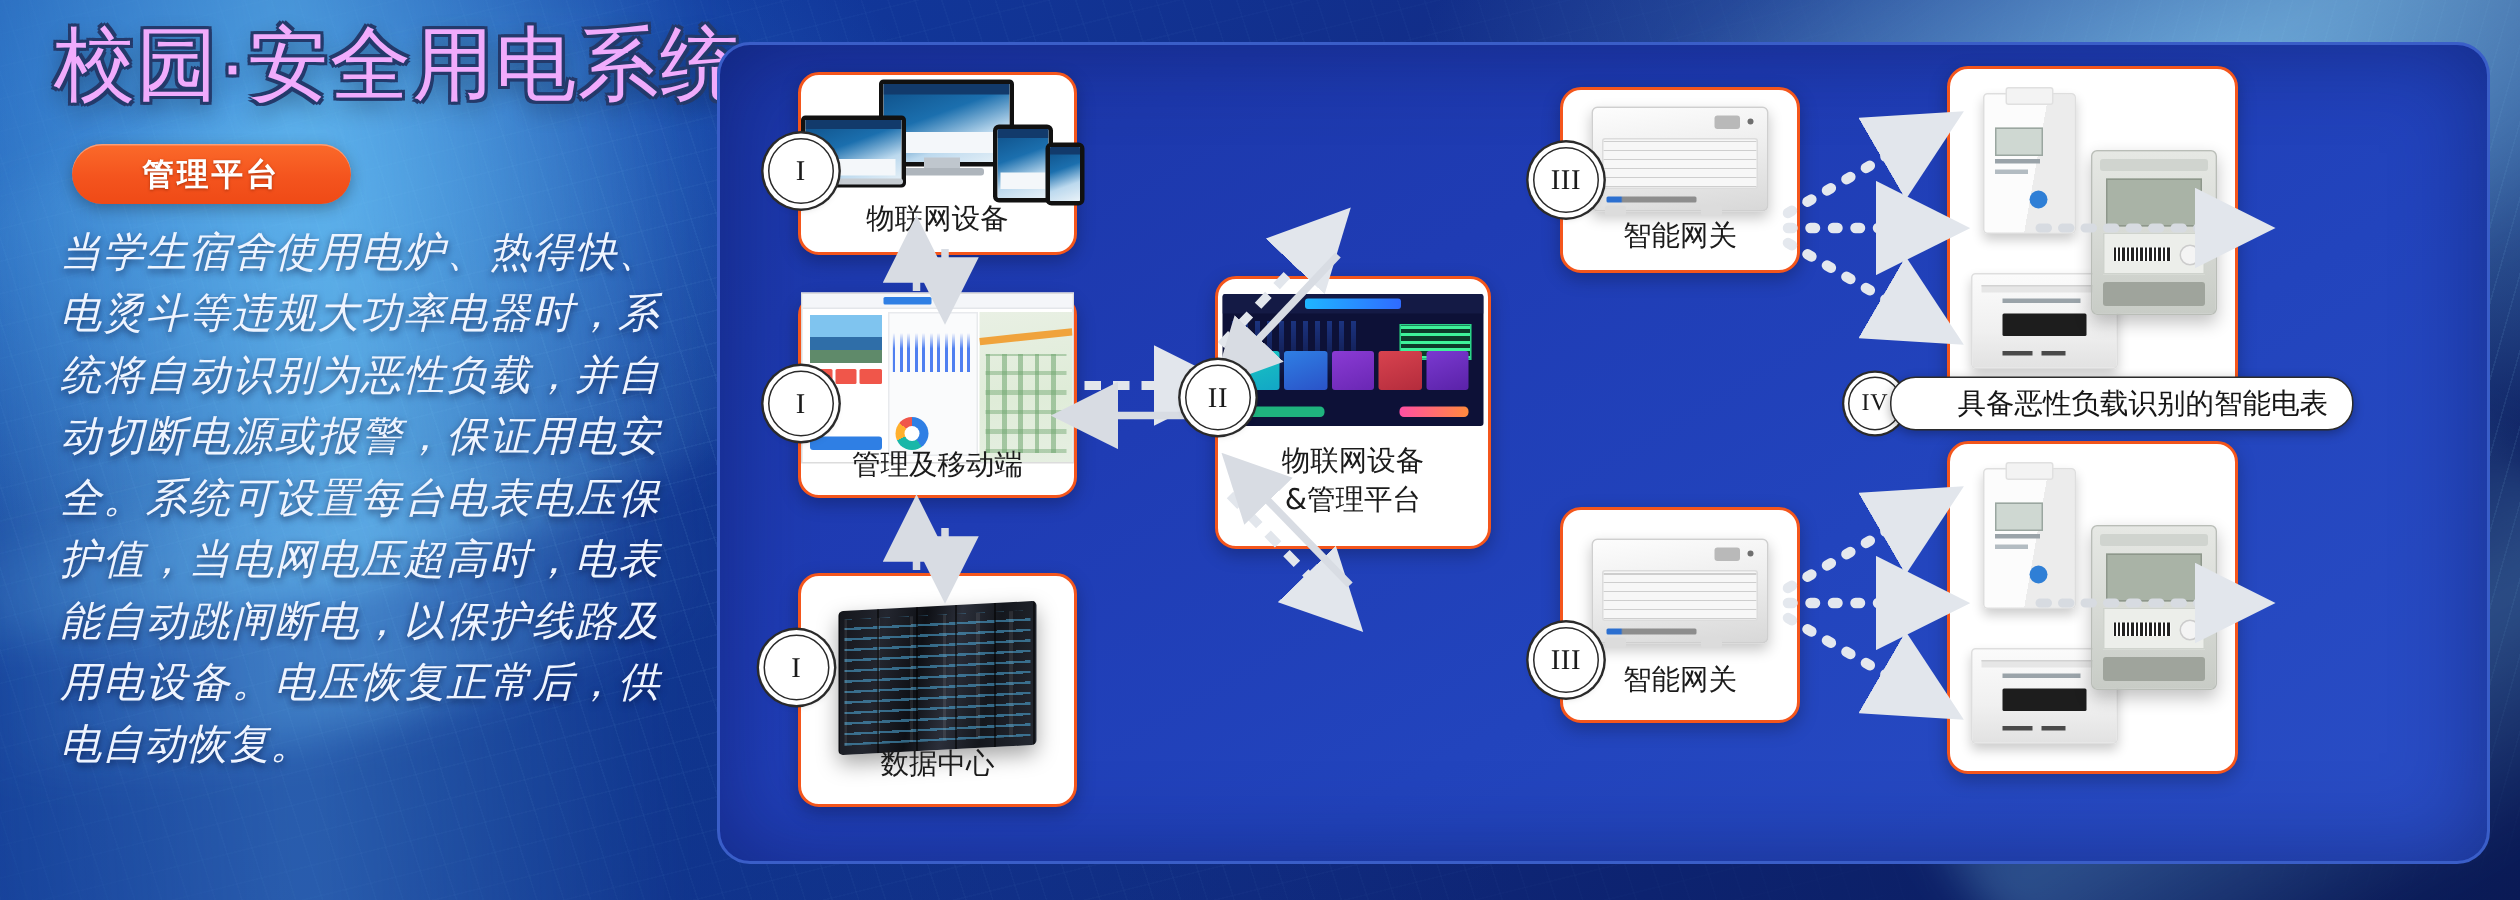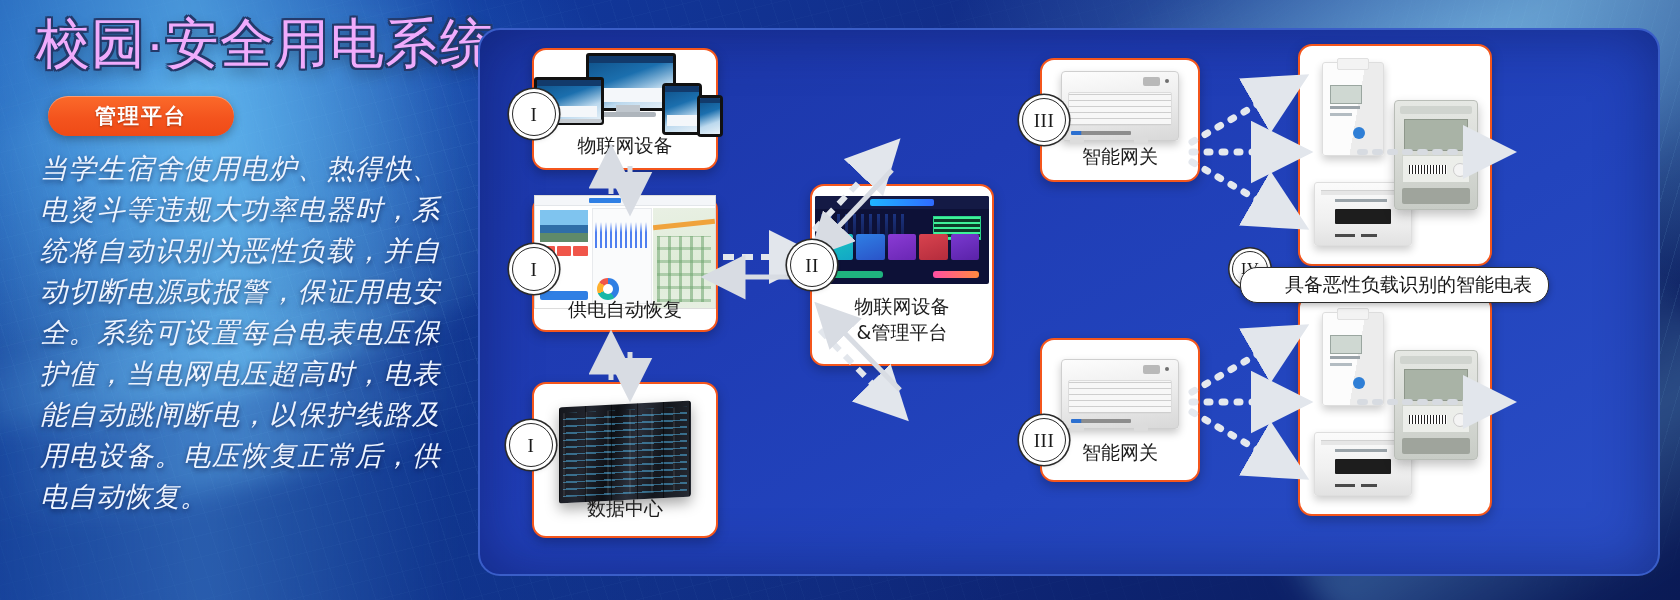--- a/index.html
+++ b/index.html
@@ -320,21 +320,21 @@
             </div>
           <div class="blue-btn"></div>
           <div class="mid"></div>
           <div class="chart"></div>
           <div class="donut"></div>
           <div class="map"></div>
           <div class="road"></div>
           <div class="blocks"></div>
         </div>
       </div>
-      <div class="card-label" style="bottom:7px;font-size:19px;">供电自动恢复</div>
+      <div class="card-label" style="bottom:7px;font-size:19px;">管理及移动端</div>
     </div>
     <div class="rn" style="left:32px;top:217px;">
       <b>I</b>
     </div>
 
     <div class="card" style="left:52px;top:352px;width:182px;height:152px;">
       <div class="card-img" style="top:18px;height:100px;">
         <div class="servers"></div>
       </div>
       <div class="card-label" style="bottom:14px;font-size:19px;margin-top:34px;">数据中心</div>
@@ -458,21 +458,21 @@
             <div class="top"></div>
             <div class="lcd"></div>
             <div class="mid"></div>
             <div class="bar"></div>
             <div class="knob"></div>
             <div class="bot"></div>
           </div>
       </div>
     </div>
 
-    <div class="pill" style="left:760px;top:221px;margin-top:16px;">
+    <div class="pill" style="left:780px;top:221px;">
       <span>具备恶性负载识别的智能电表</span>
     </div>
     <div class="rn" style="left:752px;top:221px;width:34px;height:34px;box-shadow:0 0 0 2.5px #fff, 0 0 0 4px #2b2b2b, 0 2px 6px rgba(0,0,0,.3);">
       <b style="font-size:16px;">IV</b>
     </div>
 
   </div>
 </div>
 
 </body></html>

